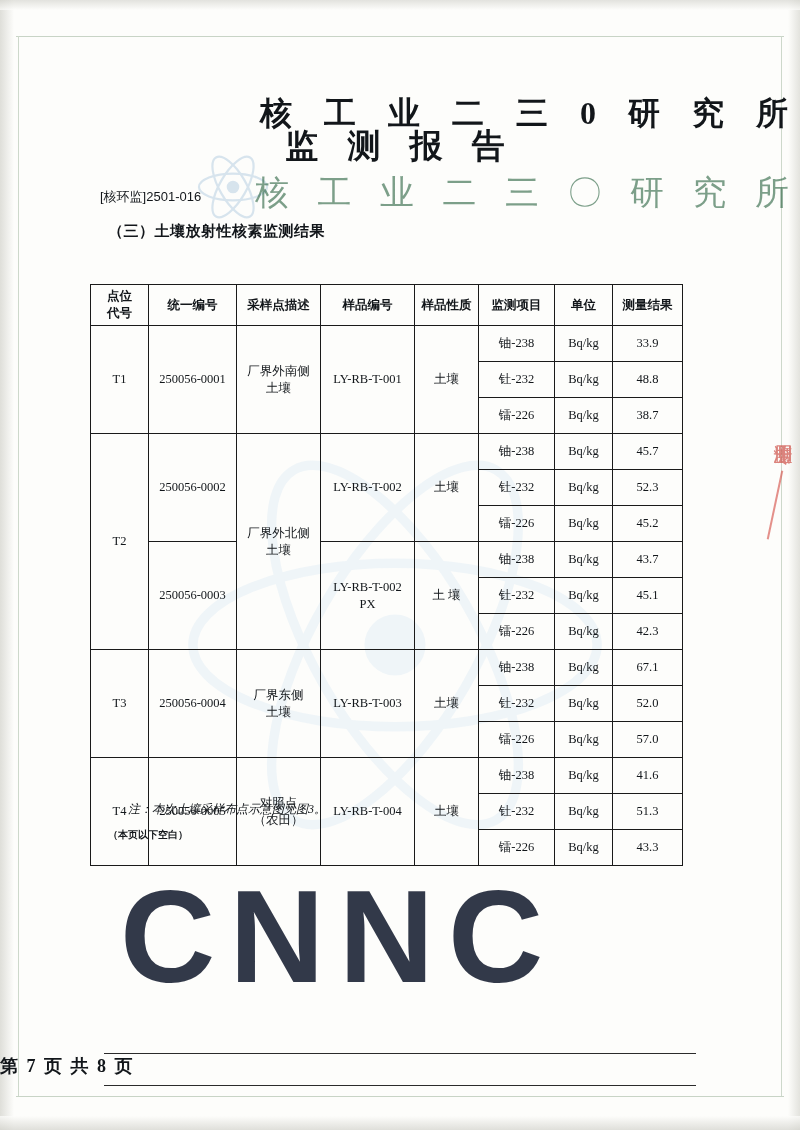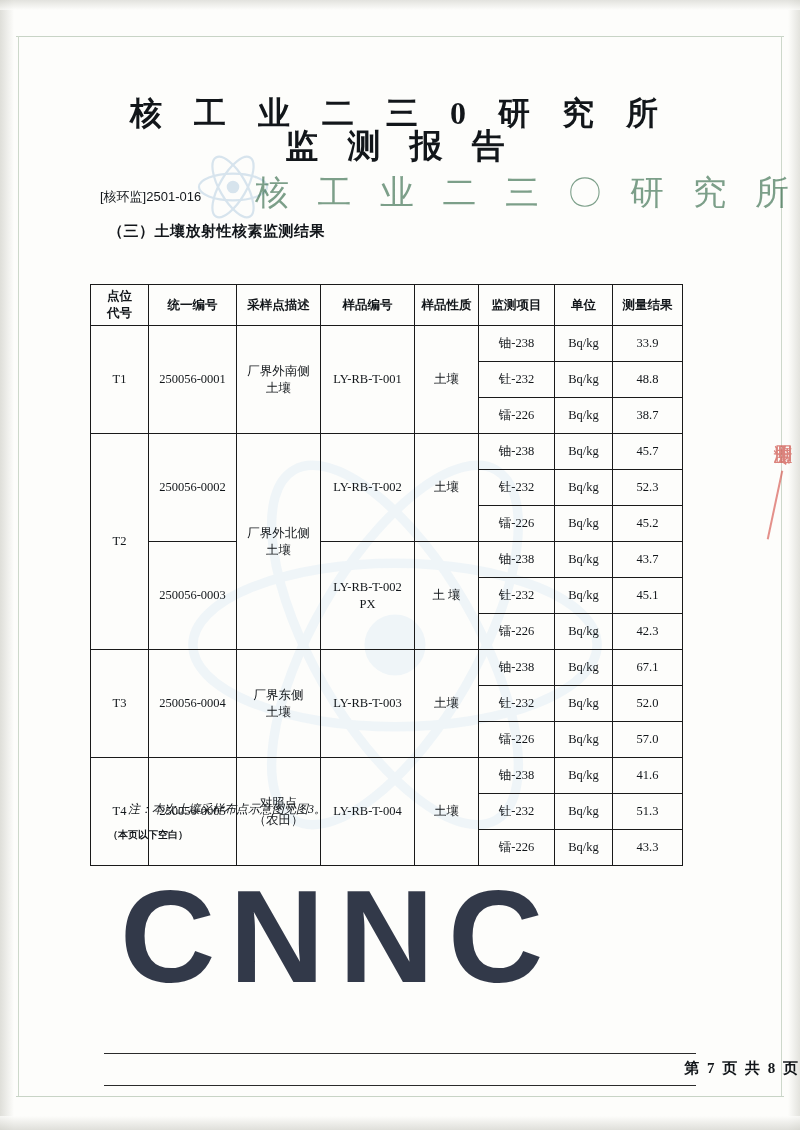--- a/index.html
+++ b/index.html
@@ -120,21 +120,21 @@
     width: 2px; height: 70px;
     background: #d9615a;
     transform: rotate(12deg);
     opacity: .7;
   }
 
   
   .doc-title {
     position: absolute;
     top: 92px; left: 0; width: 800px;
-    text-align: center;
+    text-align: right;
     font-size: 32px;
     font-weight: bold;
     letter-spacing: 12px;
     font-family: "Liberation Serif", serif;
   }
   .doc-subtitle {
     position: absolute;
     top: 124px; left: 0; width: 800px;
     text-align: center;
     font-size: 33px;
@@ -205,22 +205,22 @@
     position: absolute;
     top: 828px; left: 108px;
     font-size: 10px;
     font-weight: bold;
   }
 
   
   .footer {
     position: absolute;
     bottom: 52px; left: 0; width: 800px;
-    text-align: right;
-    font-size: 15px;
+    text-align: left;
+    font-size: 18px;
     font-weight: bold;
     letter-spacing: 2px;
     margin-top: 41px;
   }
   .footer-rule-top {
     position: absolute;
     bottom: 76px; left: 104px; width: 592px; height: 1px;
     background: #2b2b2b;
   }
   .footer-rule-bottom {

